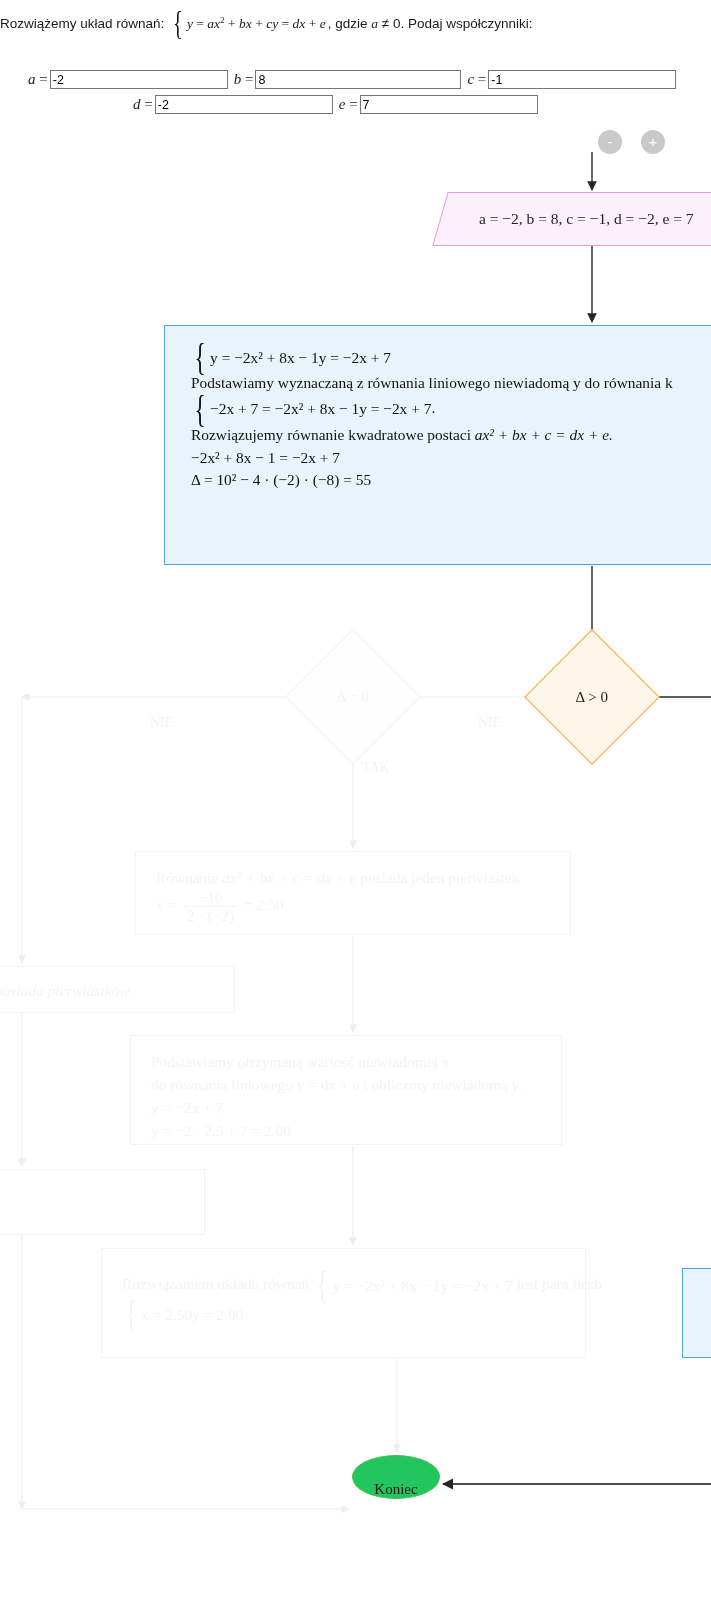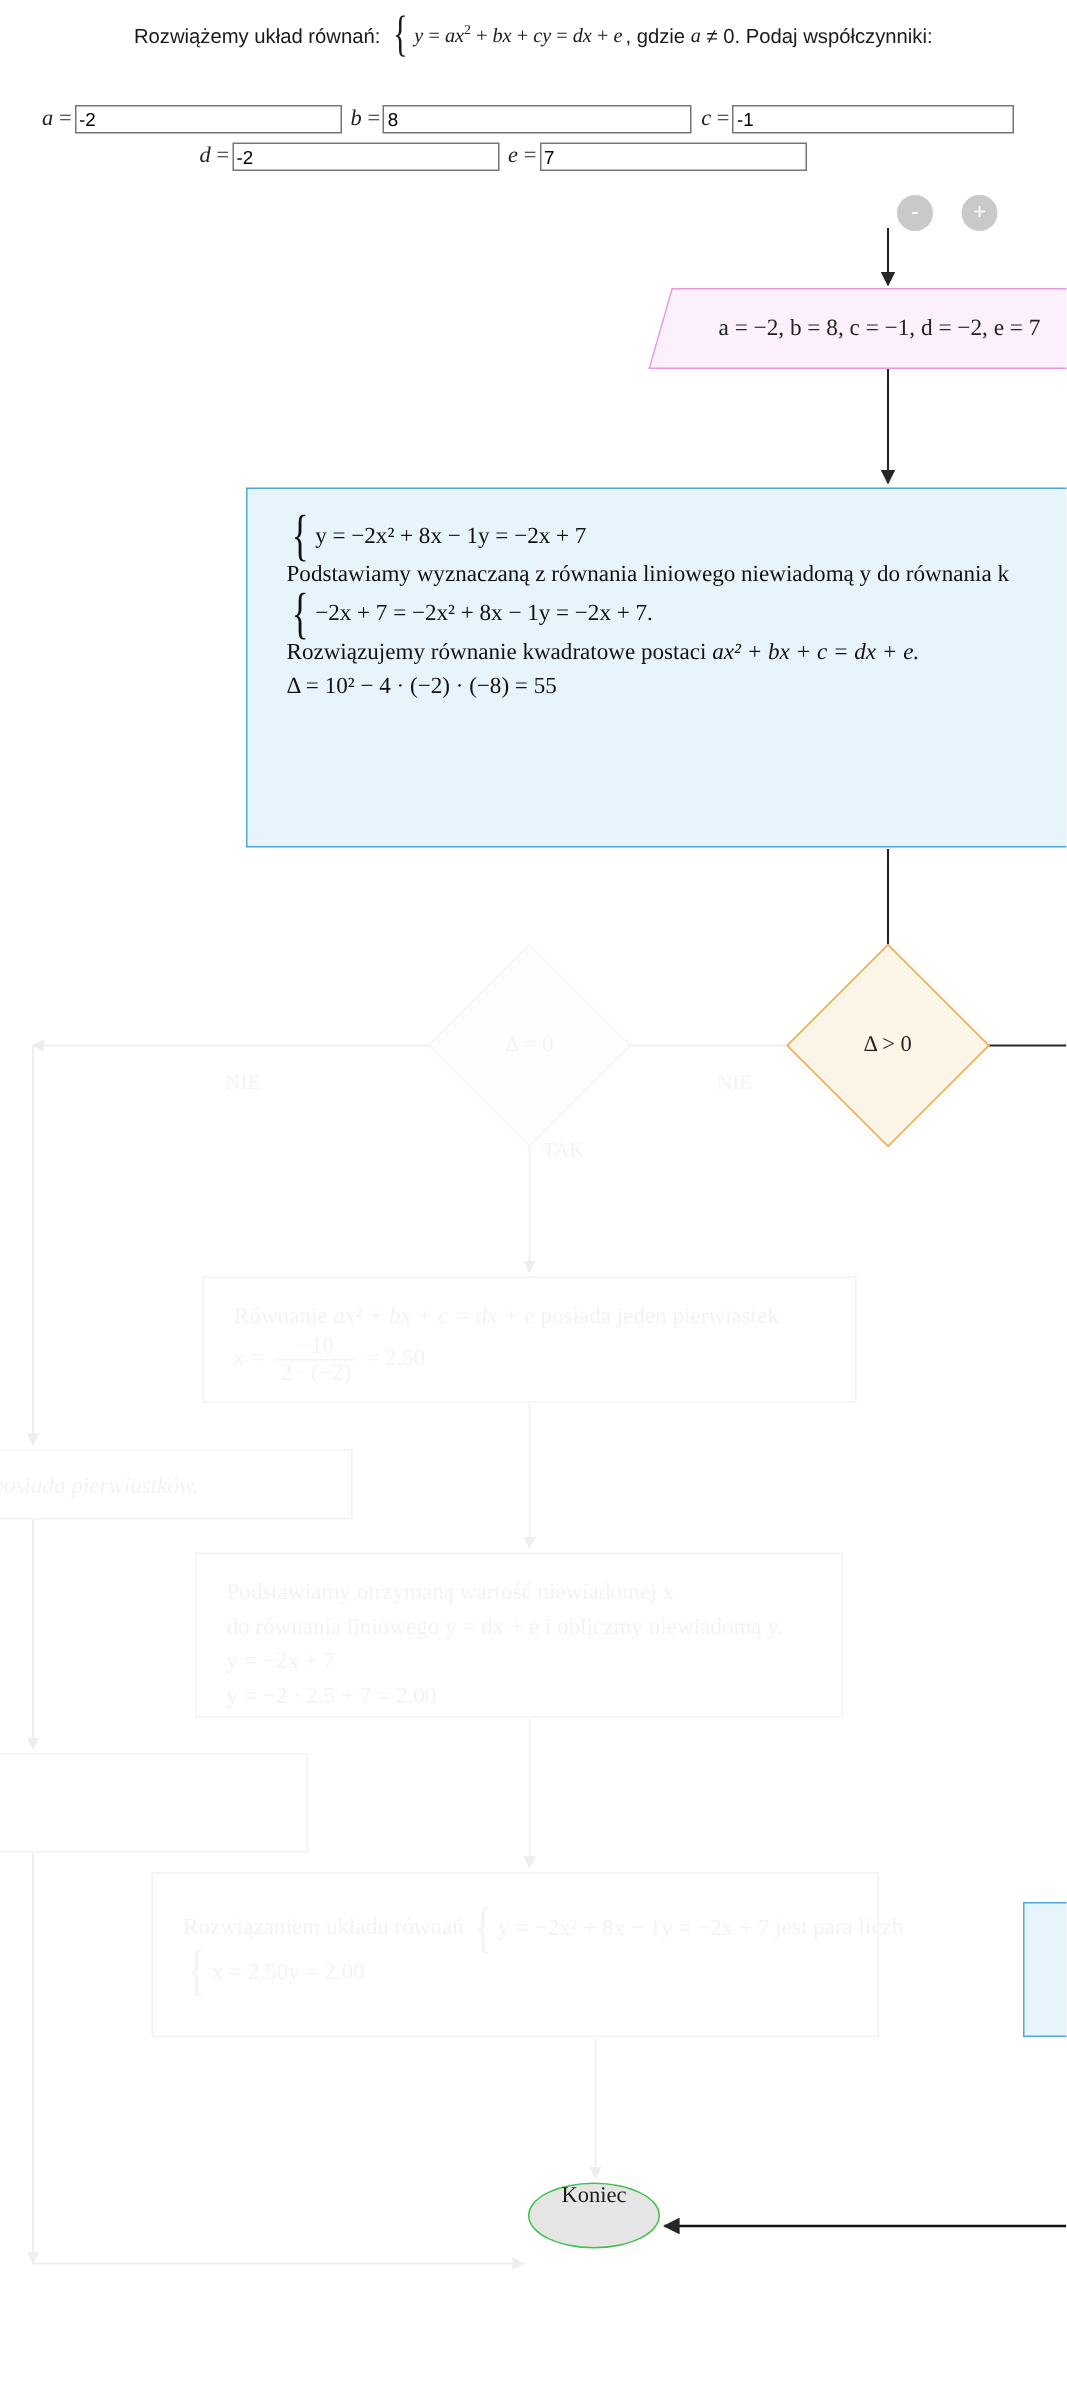--- a/index.html
+++ b/index.html
@@ -34,21 +34,20 @@
 
   
   .frac { display: inline-flex; flex-direction: column; align-items: center;
           vertical-align: middle; margin: 0 3px; line-height: 1.12; }
   .frac .num { padding: 0 3px; }
   .frac .den { padding: 0 3px; border-top: 1px solid currentColor; }
 
   
   #header-area { position: absolute; left: 0; top: 0; width: 711px; }
   #prompt-line {
-    text-align: center;
     padding-top: 11px;
     font-size: 13.5px;
     color: #1a1a1a;
     white-space: nowrap;
   }
   #prompt-line .sys { margin: 0 2px; }
   .seg { vertical-align: middle; }
 
   #coeff-row-1, #coeff-row-2 {
     display: flex; align-items: center;
@@ -164,23 +163,23 @@
   #node-result      { left: 101px; top: 1248px; width: 485px; height: 110px;
                       padding-top: 22px; }
   #node-offscreen-right {
     left: 682px; top: 1268px; width: 180px; height: 90px;
     background: #e8f4fb; border: 1px solid #4fa8dc;
   }
 
   
   #node-koniec {
     left: 352px; top: 1455px; width: 88px; height: 44px;
-    background: #e5e5e5; border: 1.4px solid #3fc04a;
+    background: #22c55e; border: 1.4px solid #3fc04a;
     border-radius: 50%;
-    display: flex; align-items: flex-start; justify-content: center;
+    display: flex; align-items: flex-end; justify-content: center;
     font-family: "Liberation Serif", serif;
     font-size: 15px; color: #1a1a1a;
   }
 
   
   .edge-label {
     position: absolute;
     font-family: "Liberation Serif", serif;
     font-size: 14px;
     color: #f3f3f3;
@@ -278,20 +277,21 @@
     </span>
     <span class="ln">Podstawiamy wyznaczaną z równania liniowego niewiadomą y do równania k</span>
     <span class="sys">
       <span class="brace">{</span>
       <span class="rows">
         <span>−2x + 7 = −2x² + 8x − 1</span>
         <span>y = −2x + 7</span>
       </span>
     </span><span>.</span>
     <span class="ln"><span>Rozwiązujemy równanie kwadratowe postaci </span><span class="mi">ax² + bx + c = dx + e.</span></span>
+    <span class="ln">−2x² + 8x − 1 = −2x + 7</span>
     <span class="ln">Δ = 10² − 4 · (−2) · (−8) = 55</span>
   </div>
 
   <div class="node" id="node-delta-gt">
     <div class="diamond">
       <span>Δ &gt; 0</span>
     </div>
   </div>
 
   <div class="node" id="node-delta-eq">

